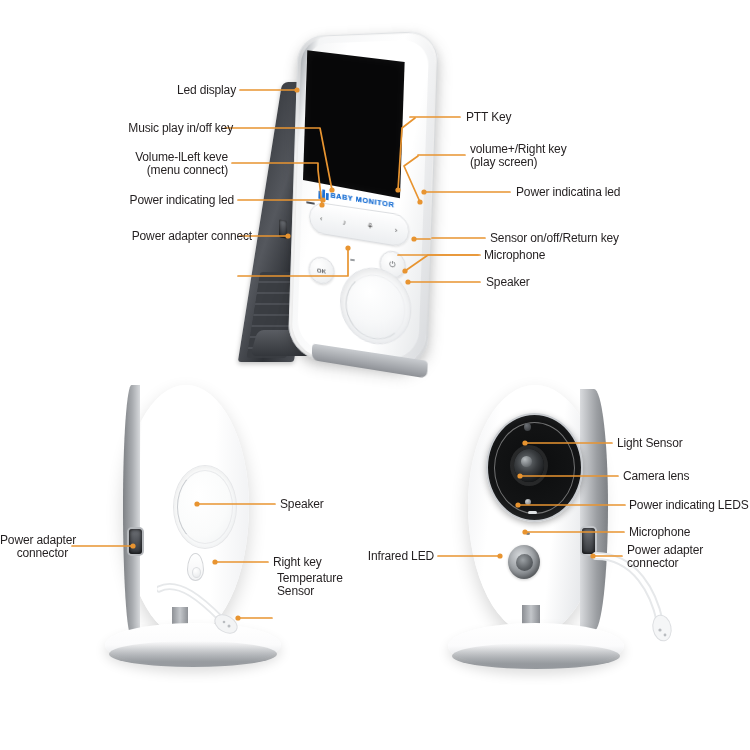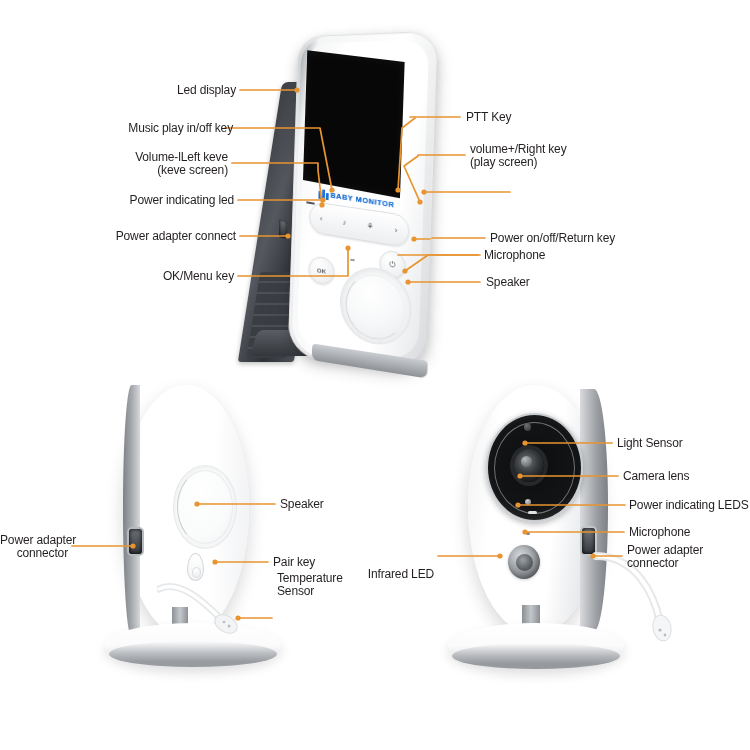--- a/index.html
+++ b/index.html
@@ -425,40 +425,40 @@
       <circle cx="518" cy="505" r="2.6"></circle>
       <circle cx="525" cy="532" r="2.6"></circle>
       <circle cx="593" cy="556" r="2.6"></circle>
       <circle cx="500" cy="556" r="2.6"></circle>
     </g>
   </svg>
 
   <div class="label r" style="left:40px;top:84px;width:196px;">Led display</div>
   <div class="label r" style="left:32px;top:122px;width:201px;">Music play in/off key</div>
   <div class="label r" style="left:20px;top:151px;width:208px;">Volume-lLeft keve
-(keve screen)</div>
+(menu connect)</div>
   <div class="label r" style="left:30px;top:194px;width:204px;">Power indicating led</div>
-  <div class="label r" style="left:12px;top:230px;width:224px;">Power adapter connect</div>
-  <div class="label r" style="left:40px;top:270px;width:194px;">OK/Menu key</div>
+  <div class="label r" style="left:28px;top:230px;width:224px;">Power adapter connect</div>
 
   <div class="label l" style="left:466px;top:111px;width:180px;">PTT Key</div>
   <div class="label l" style="left:470px;top:143px;width:190px;">volume+/Right key
 (play screen)</div>
-  <div class="label l" style="left:490px;top:232px;width:230px;">Power on/off/Return key</div>
+  <div class="label l" style="left:516px;top:186px;width:200px;">Power indicatina led</div>
+  <div class="label l" style="left:490px;top:232px;width:230px;">Sensor on/off/Return key</div>
   <div class="label l" style="left:484px;top:249px;width:180px;">Microphone</div>
   <div class="label l" style="left:486px;top:276px;width:180px;">Speaker</div>
 
   <div class="label l" style="left:280px;top:498px;width:140px;">Speaker</div>
-  <div class="label l" style="left:273px;top:556px;width:140px;">Pair key</div>
+  <div class="label l" style="left:273px;top:556px;width:140px;">Right key</div>
   <div class="label l" style="left:277px;top:572px;width:140px;">Temperature
 Sensor</div>
   <div class="label r" style="left:0px;top:534px;width:68px;">Power adapter
 connector</div>
 
   <div class="label l" style="left:617px;top:437px;width:135px;">Light Sensor</div>
   <div class="label l" style="left:623px;top:470px;width:135px;">Camera lens</div>
   <div class="label l" style="left:629px;top:499px;width:135px;">Power indicating LEDS</div>
   <div class="label l" style="left:629px;top:526px;width:135px;">Microphone</div>
   <div class="label l" style="left:627px;top:544px;width:135px;">Power adapter
 connector</div>
-  <div class="label r" style="left:318px;top:568px;width:116px;">Infrared LED</div>
+  <div class="label r" style="left:318px;top:550px;width:116px;">Infrared LED</div>
 
 </div>
 
 </body></html>

